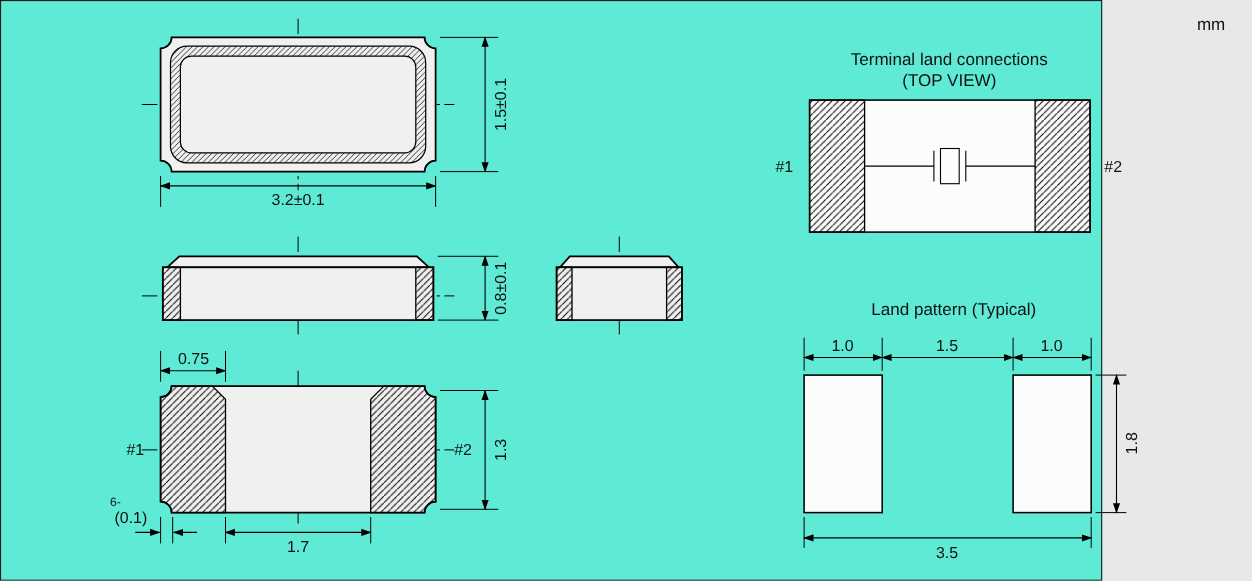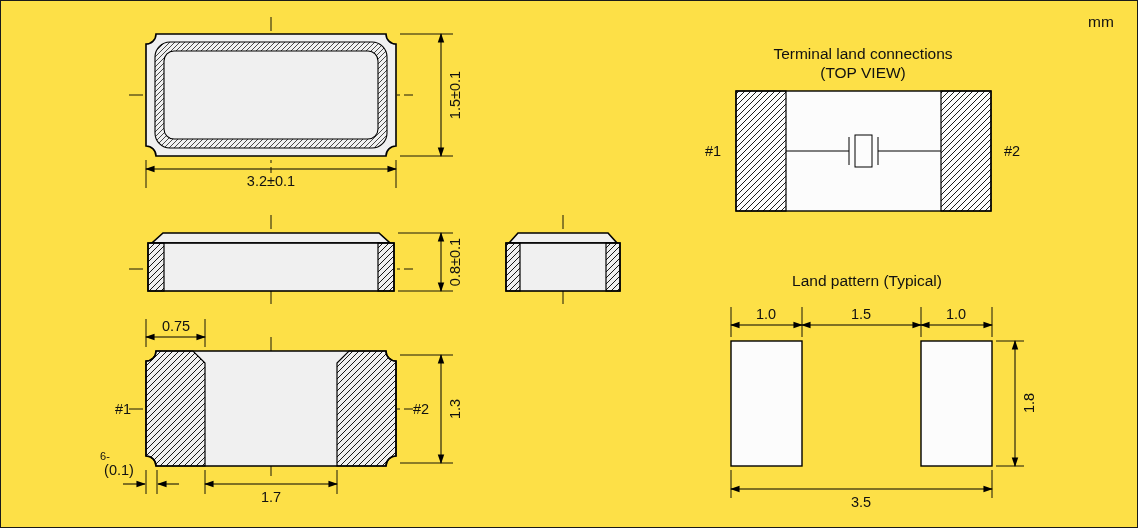--- a/index.html
+++ b/index.html
@@ -1,18 +1,18 @@
 <!DOCTYPE html>
 <html><head>
 <meta charset="utf-8">
 <style>
   html,body{margin:0;padding:0;background:#e8e8e8;}
   #canvas{
-    width:1138px;height:528px;box-sizing:border-box;
-    background:#fde047;border:1px solid #1a1a1a;position:relative;
+    width:1002px;height:528px;box-sizing:border-box;
+    background:#5eead4;border:1px solid #1a1a1a;position:relative;
     font-family:"Liberation Sans",sans-serif;
   }
   svg{display:block;}
   text{
     font-family:"Liberation Sans",sans-serif;
     font-size:14.5px;fill:#111;
   }
   .title-text{font-size:15.5px;}
   .small-text{font-size:11px;}
   .outline{stroke:#000;stroke-width:1.6;fill:#f0f0f0;}

